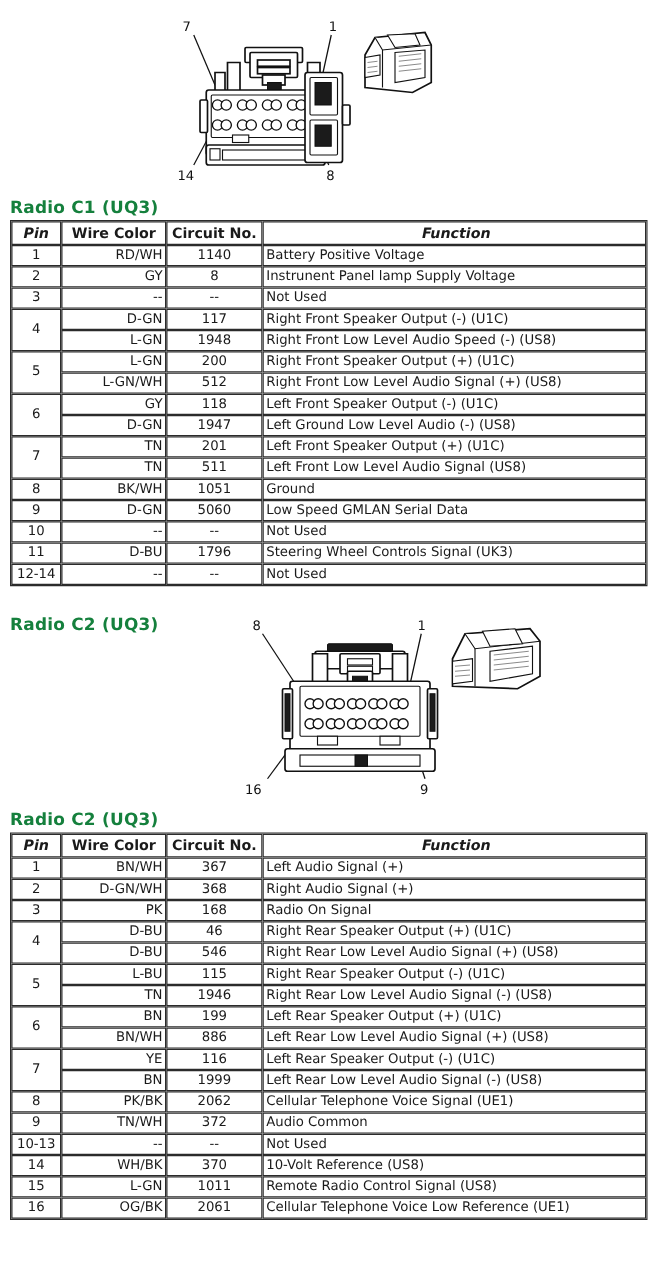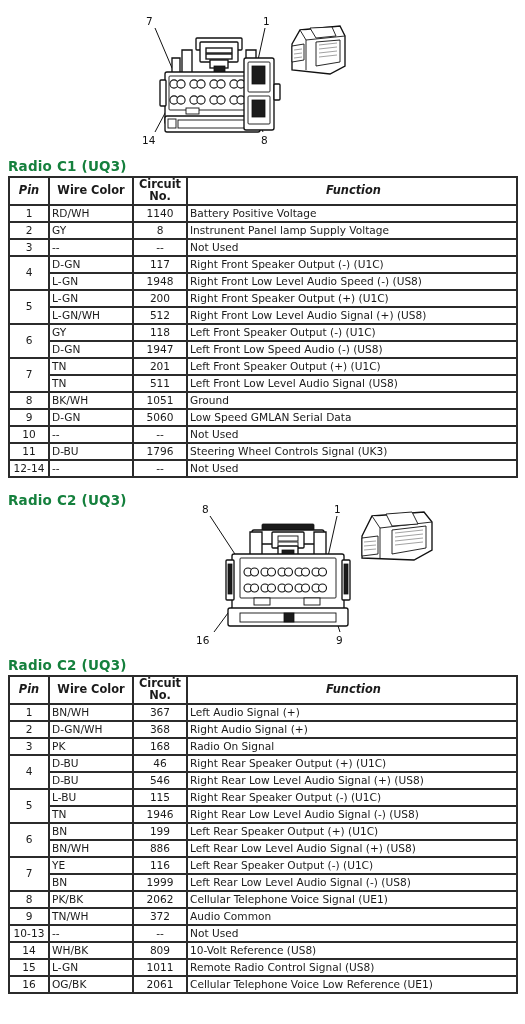--- a/index.html
+++ b/index.html
@@ -64,24 +64,24 @@
     box-shadow: inset 0 0 0 1px #ffffff;
   }
   table.pin-table thead th {
     font-weight: bold;
     font-size: 11.4px;
     text-align: center;
     height: 19px;
   }
   .col-pin   { width: 40px;  text-align: center; font-style: italic; }
   .col-wire  { width: 84px;  text-align: center; margin-top: 32px; }
-  .col-ckt   { width: 54px;  text-align: center; }
+  .col-ckt   { width: 77px;  text-align: center; }
   .col-func  { width: auto;  text-align: left; padding-left: 5px !important; font-style: italic; }
   td.cell-pin   { text-align: center; }
-  td.cell-wire  { text-align: left; margin-top: 36px; }
+  td.cell-wire  { text-align: right; margin-top: 36px; }
   td.cell-ckt   { text-align: center; }
   td.cell-func  { text-align: left; padding-left: 5px; }
 
   
   .gap-after-table-1 { height: 14px; }
 
   
   .callout {
     font-size: 10.5px;
     fill: #111111;
@@ -246,21 +246,21 @@
         </tr>
         <tr>
           <td class="cell-pin" rowspan="2">6</td>
           <td class="cell-wire">GY</td>
           <td class="cell-ckt">118</td>
           <td class="cell-func">Left Front Speaker Output (-) (U1C)</td>
         </tr>
         <tr>
           <td class="cell-wire">D-GN</td>
           <td class="cell-ckt">1947</td>
-          <td class="cell-func">Left Front Low Speed Audio (-) (US8)</td>
+          <td class="cell-func">Left Ground Low Level Audio (-) (US8)</td>
         </tr>
         <tr>
           <td class="cell-pin" rowspan="2">7</td>
           <td class="cell-wire">TN</td>
           <td class="cell-ckt">201</td>
           <td class="cell-func">Left Front Speaker Output (+) (U1C)</td>
         </tr>
         <tr>
           <td class="cell-wire">TN</td>
           <td class="cell-ckt">511</td>
@@ -487,21 +487,21 @@
         </tr>
         <tr>
           <td class="cell-pin">10-13</td>
           <td class="cell-wire">--</td>
           <td class="cell-ckt">--</td>
           <td class="cell-func">Not Used</td>
         </tr>
         <tr>
           <td class="cell-pin">14</td>
           <td class="cell-wire">WH/BK</td>
-          <td class="cell-ckt">809</td>
+          <td class="cell-ckt">370</td>
           <td class="cell-func">10-Volt Reference (US8)</td>
         </tr>
         <tr>
           <td class="cell-pin">15</td>
           <td class="cell-wire">L-GN</td>
           <td class="cell-ckt">1011</td>
           <td class="cell-func">Remote Radio Control Signal (US8)</td>
         </tr>
         <tr>
           <td class="cell-pin">16</td>

